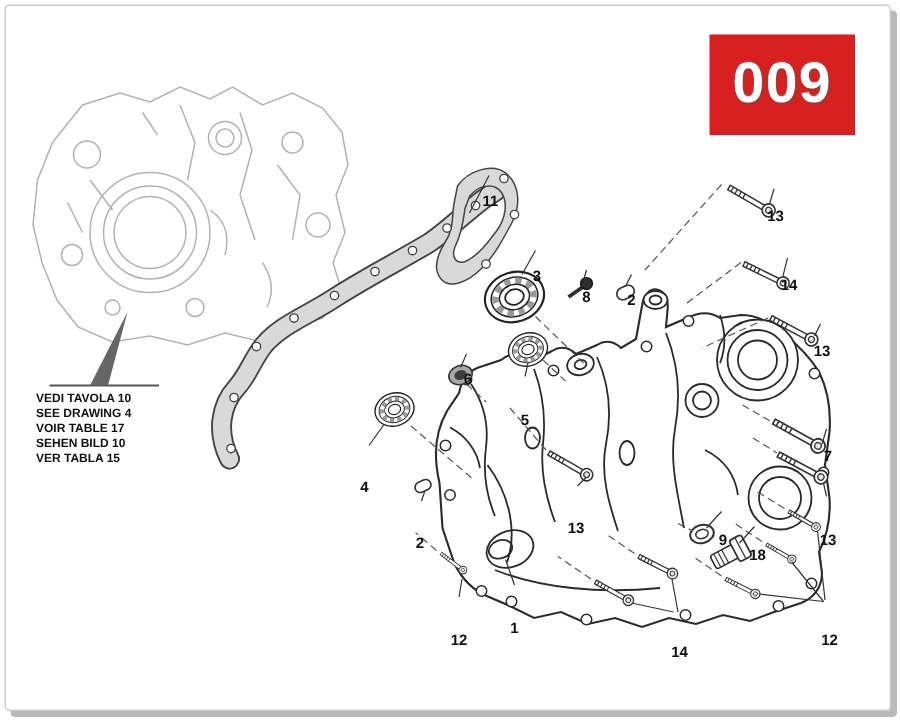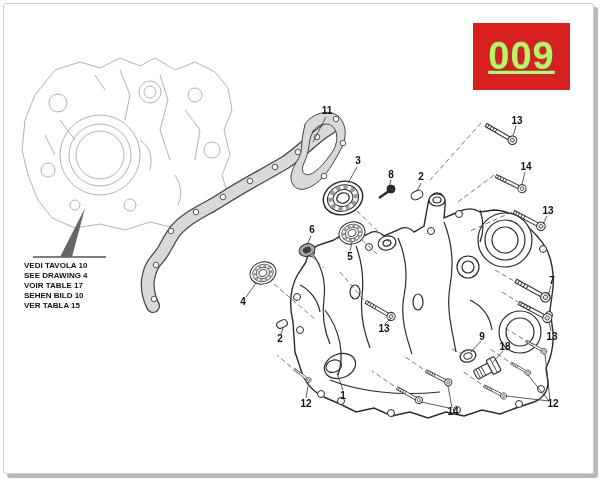--- a/index.html
+++ b/index.html
@@ -25,21 +25,21 @@
   }
   svg.art{position:absolute;left:0;top:0;}
   .note{
     position:absolute;left:24px;top:261px;width:94px;
     text-align:left;color:#111;font-weight:bold;
     font-size:8px;line-height:10px;letter-spacing:0;
   }
   .callout{
     position:absolute;transform:translate(-50%,-50%);
     color:#111111;font-size:10px;font-weight:bold;line-height:10px;
-    cursor:pointer;z-index:5;
+    cursor:pointer;z-index:5;margin-top:24px;
   }
 </style>
 </head>
 <body>
 
 <div class="page">
 
   <svg class="art" width="600" height="480" viewBox="0 0 600 480">
     <defs>
       <g id="bolt-sym">
@@ -260,21 +260,21 @@
 
   <div class="note">
     <div>VEDI TAVOLA 10</div>
     <div>SEE DRAWING 4</div>
     <div>VOIR TABLE 17</div>
     <div>SEHEN BILD 10</div>
     <div>VER TABLA 15</div>
   </div>
 
   <div class="badge" style="background: rgb(215, 32, 31);">
-    <span style="color: #bef264; text-decoration: underline;">009</span>
+    <span style="color: #ffffff;">009</span>
   </div>
 
   <div id="callouts">
       <div class="callout" style="left: 327px; top: 111px;">11</div>
       <div class="callout" style="left: 358px; top: 161px;">3</div>
       <div class="callout" style="left: 391px; top: 175px;">8</div>
       <div class="callout" style="left: 421px; top: 177px;">2</div>
       <div class="callout" style="left: 517px; top: 121px;">13</div>
       <div class="callout" style="left: 526px; top: 167px;">14</div>
       <div class="callout" style="left: 548px; top: 211px;">13</div>

